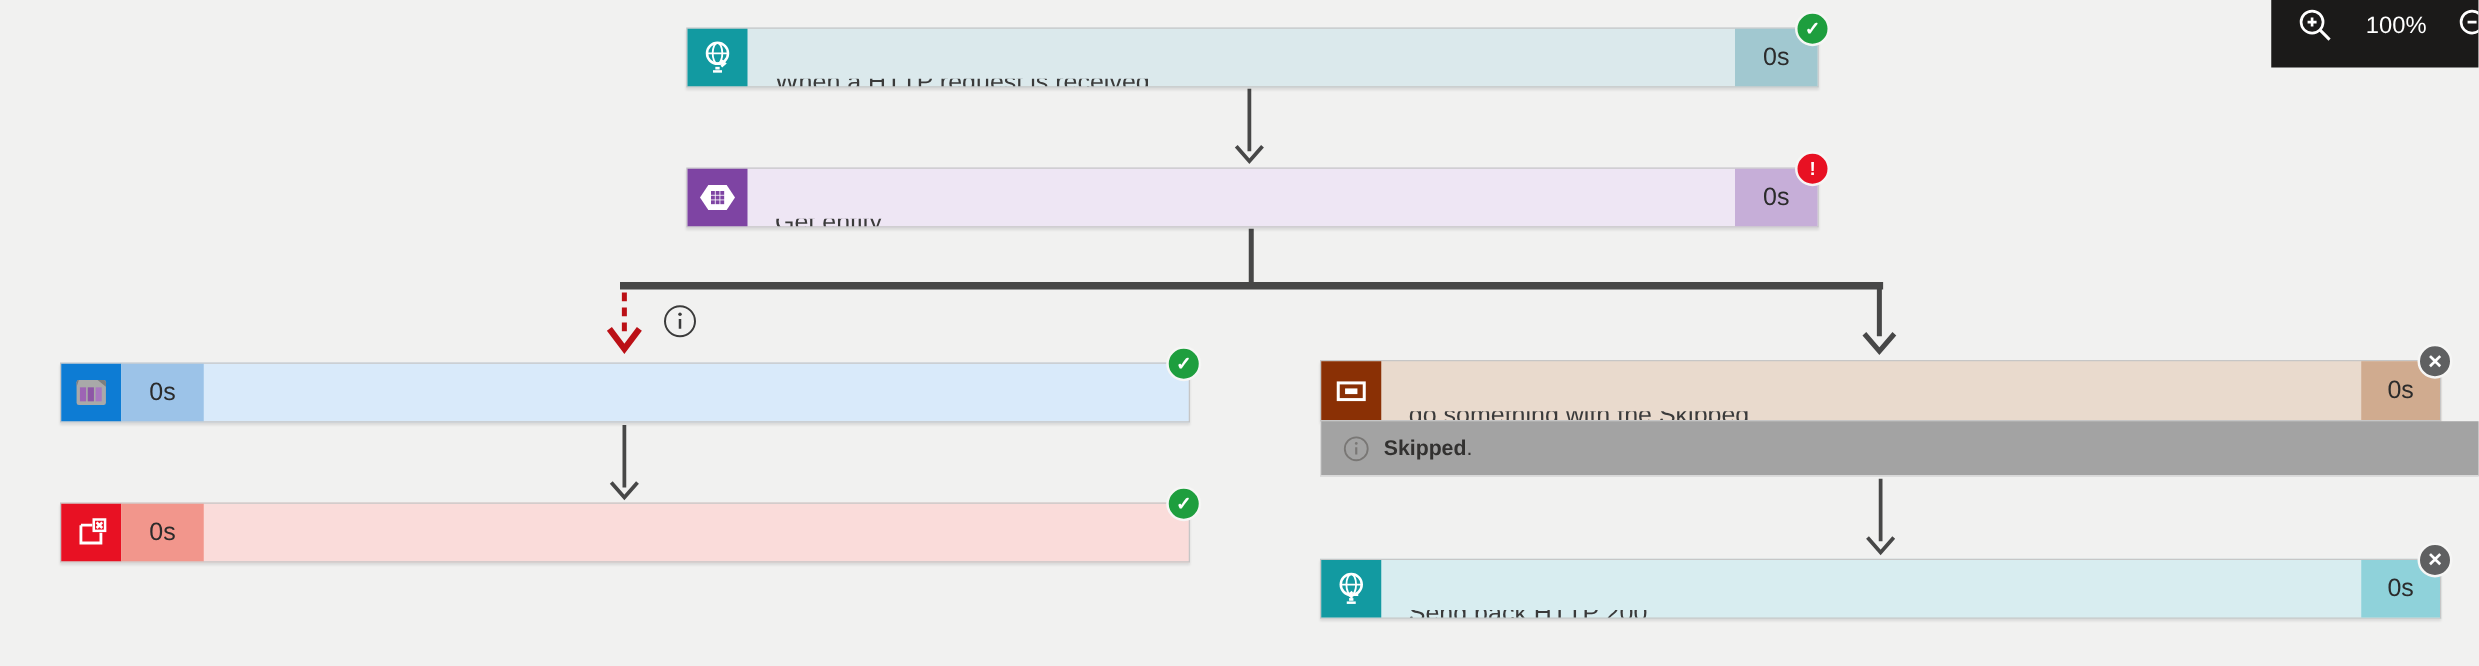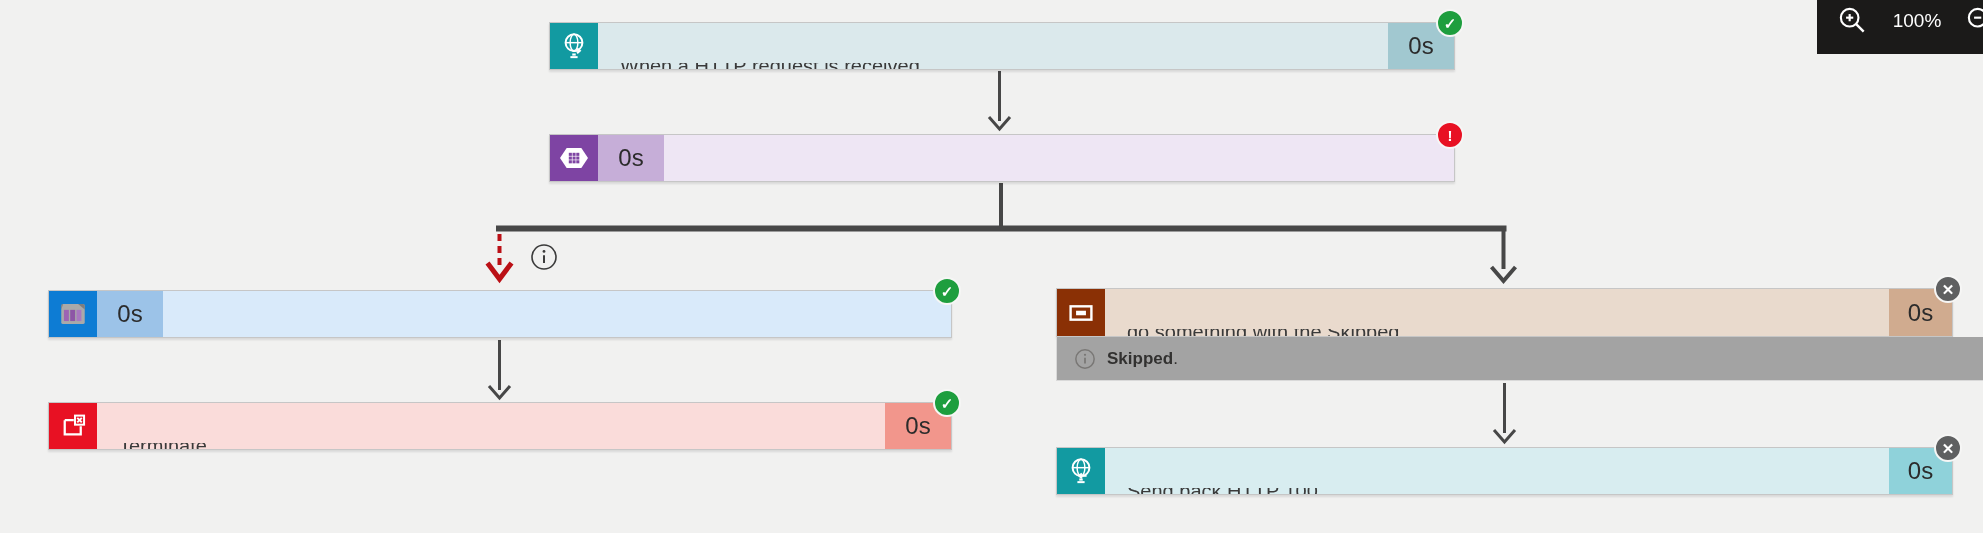--- a/index.html
+++ b/index.html
@@ -41,21 +41,21 @@
     white-space: nowrap;
     overflow: hidden;
     margin-top: 40px;
   }
   .node .dur {
     flex: 0 0 66px;
     background: var(--dur-bg);
     display: flex;
     align-items: center;
     justify-content: center;
-    font-size: 24px;
+    font-size: 20px;
     color: #2b2b2b;
   }
   .node.narrow-dur .dur { flex-basis: 63px; }
   .badge {
     position: absolute;
     top: -14px;
     right: -10px;
     width: 28px;
     height: 28px;
     border-radius: 50%;
@@ -179,20 +179,21 @@
             <rect x="13.7" y="8.1" width="2.3" height="2.3"></rect>
           <rect x="8.1" y="10.9" width="2.3" height="2.3"></rect>
             <rect x="10.9" y="10.9" width="2.3" height="2.3"></rect>
             <rect x="13.7" y="10.9" width="2.3" height="2.3"></rect>
           <rect x="8.1" y="13.7" width="2.3" height="2.3"></rect>
             <rect x="10.9" y="13.7" width="2.3" height="2.3"></rect>
             <rect x="13.7" y="13.7" width="2.3" height="2.3"></rect>
         </g>
       </svg>
     </div>
+    <div class="title">Get entity</div>
     <div class="dur">0s</div>
     <div class="badge">!</div>
   </div>
 
   <div class="node n2" style="--icon-bg: #0d7cd4; --bar-bg: #d9eafa; --dur-bg: #9cc3e8; --badge-bg: #1e9e3e;">
     <div class="icon">
       <svg viewBox="0 0 24 24">
         <rect x="3.2" y="4.5" width="17.6" height="15" rx="1.4" fill="#a9a9a9"></rect>
         <path d="M4.6,4.5 H15.8 L20.8,8.6 V5.9 a1.4,1.4 0 0 0 -1.4,-1.4 H4.6 a1.4,1.4 0 0 0 -1.4,1.4 V8.6 Z" fill="#7e7e7e"></path>
         <rect x="5.2" y="8.9" width="3.7" height="8.4" fill="#9d64b4"></rect>
@@ -205,21 +206,20 @@
   </div>
 
   <div class="node n3" style="--icon-bg: #e81123; --bar-bg: #fadcda; --dur-bg: #f2968c; --badge-bg: #1e9e3e;">
     <div class="icon">
       <svg viewBox="0 0 24 24">
         <path d="M5.8,7.6 H12.6 M5.8,7.6 V18.3 H17.8 V12.2" fill="none" stroke="#fff" stroke-width="1.7"></path>
         <rect x="13.5" y="4.2" width="6.8" height="6.8" fill="var(--icon-bg)" stroke="#fff" stroke-width="1.5"></rect>
         <path d="M15.2,5.9 l3.4,3.4 M18.6,5.9 l-3.4,3.4" stroke="#fff" stroke-width="1.5"></path>
       </svg>
     </div>
-    <div class="title">Terminate</div>
     <div class="dur">0s</div>
     <div class="badge">✓</div>
   </div>
 
   <div class="node n4 narrow-dur" style="--icon-bg: #8a3005; --bar-bg: #e9dacd; --dur-bg: #d0ab8f; --badge-bg: #5f6061;">
     <div class="icon">
       <svg viewBox="0 0 24 24">
         <rect x="4.2" y="7" width="15.6" height="10" fill="none" stroke="#fff" stroke-width="1.8"></rect>
         <rect x="8.3" y="10.3" width="7.4" height="3.4" fill="#fff"></rect>
       </svg>
@@ -243,21 +243,21 @@
       <svg viewBox="0 0 24 24">
         <circle cx="12" cy="9.5" r="6.3" fill="none" stroke="#fff" stroke-width="1.5"></circle>
         <ellipse cx="12" cy="9.5" rx="2.9" ry="6.3" fill="none" stroke="#fff" stroke-width="1.1"></ellipse>
         <line x1="5.9" y1="9.5" x2="18.1" y2="9.5" stroke="#fff" stroke-width="1.1"></line>
         <path d="M16.2,15.6 H11" stroke="#fff" stroke-width="1.5" fill="none"></path>
         <path d="M12.7,13.8 L10.6,15.6 L12.7,17.4" fill="none" stroke="#fff" stroke-width="1.5"></path>
         <rect x="10.7" y="17.6" width="2.6" height="1.6" fill="#fff"></rect>
         <rect x="9.3" y="19.6" width="5.4" height="1.5" fill="#fff"></rect>
       </svg>
     </div>
-    <div class="title">Send back HTTP 100</div>
+    <div class="title">Send back HTTP 200</div>
     <div class="dur">0s</div>
     <div class="badge">✕</div>
   </div>
 
   <div class="zoom-toolbar">
     <button class="zoom-btn">
       <svg viewBox="0 0 24 24">
         <circle cx="9.5" cy="9.5" r="6.6" fill="none" stroke="#fff" stroke-width="1.6"></circle>
         <line x1="6.8" y1="9.5" x2="12.2" y2="9.5" stroke="#fff" stroke-width="1.6"></line>
         <line x1="9.5" y1="6.8" x2="9.5" y2="12.2" stroke="#fff" stroke-width="1.6"></line>

